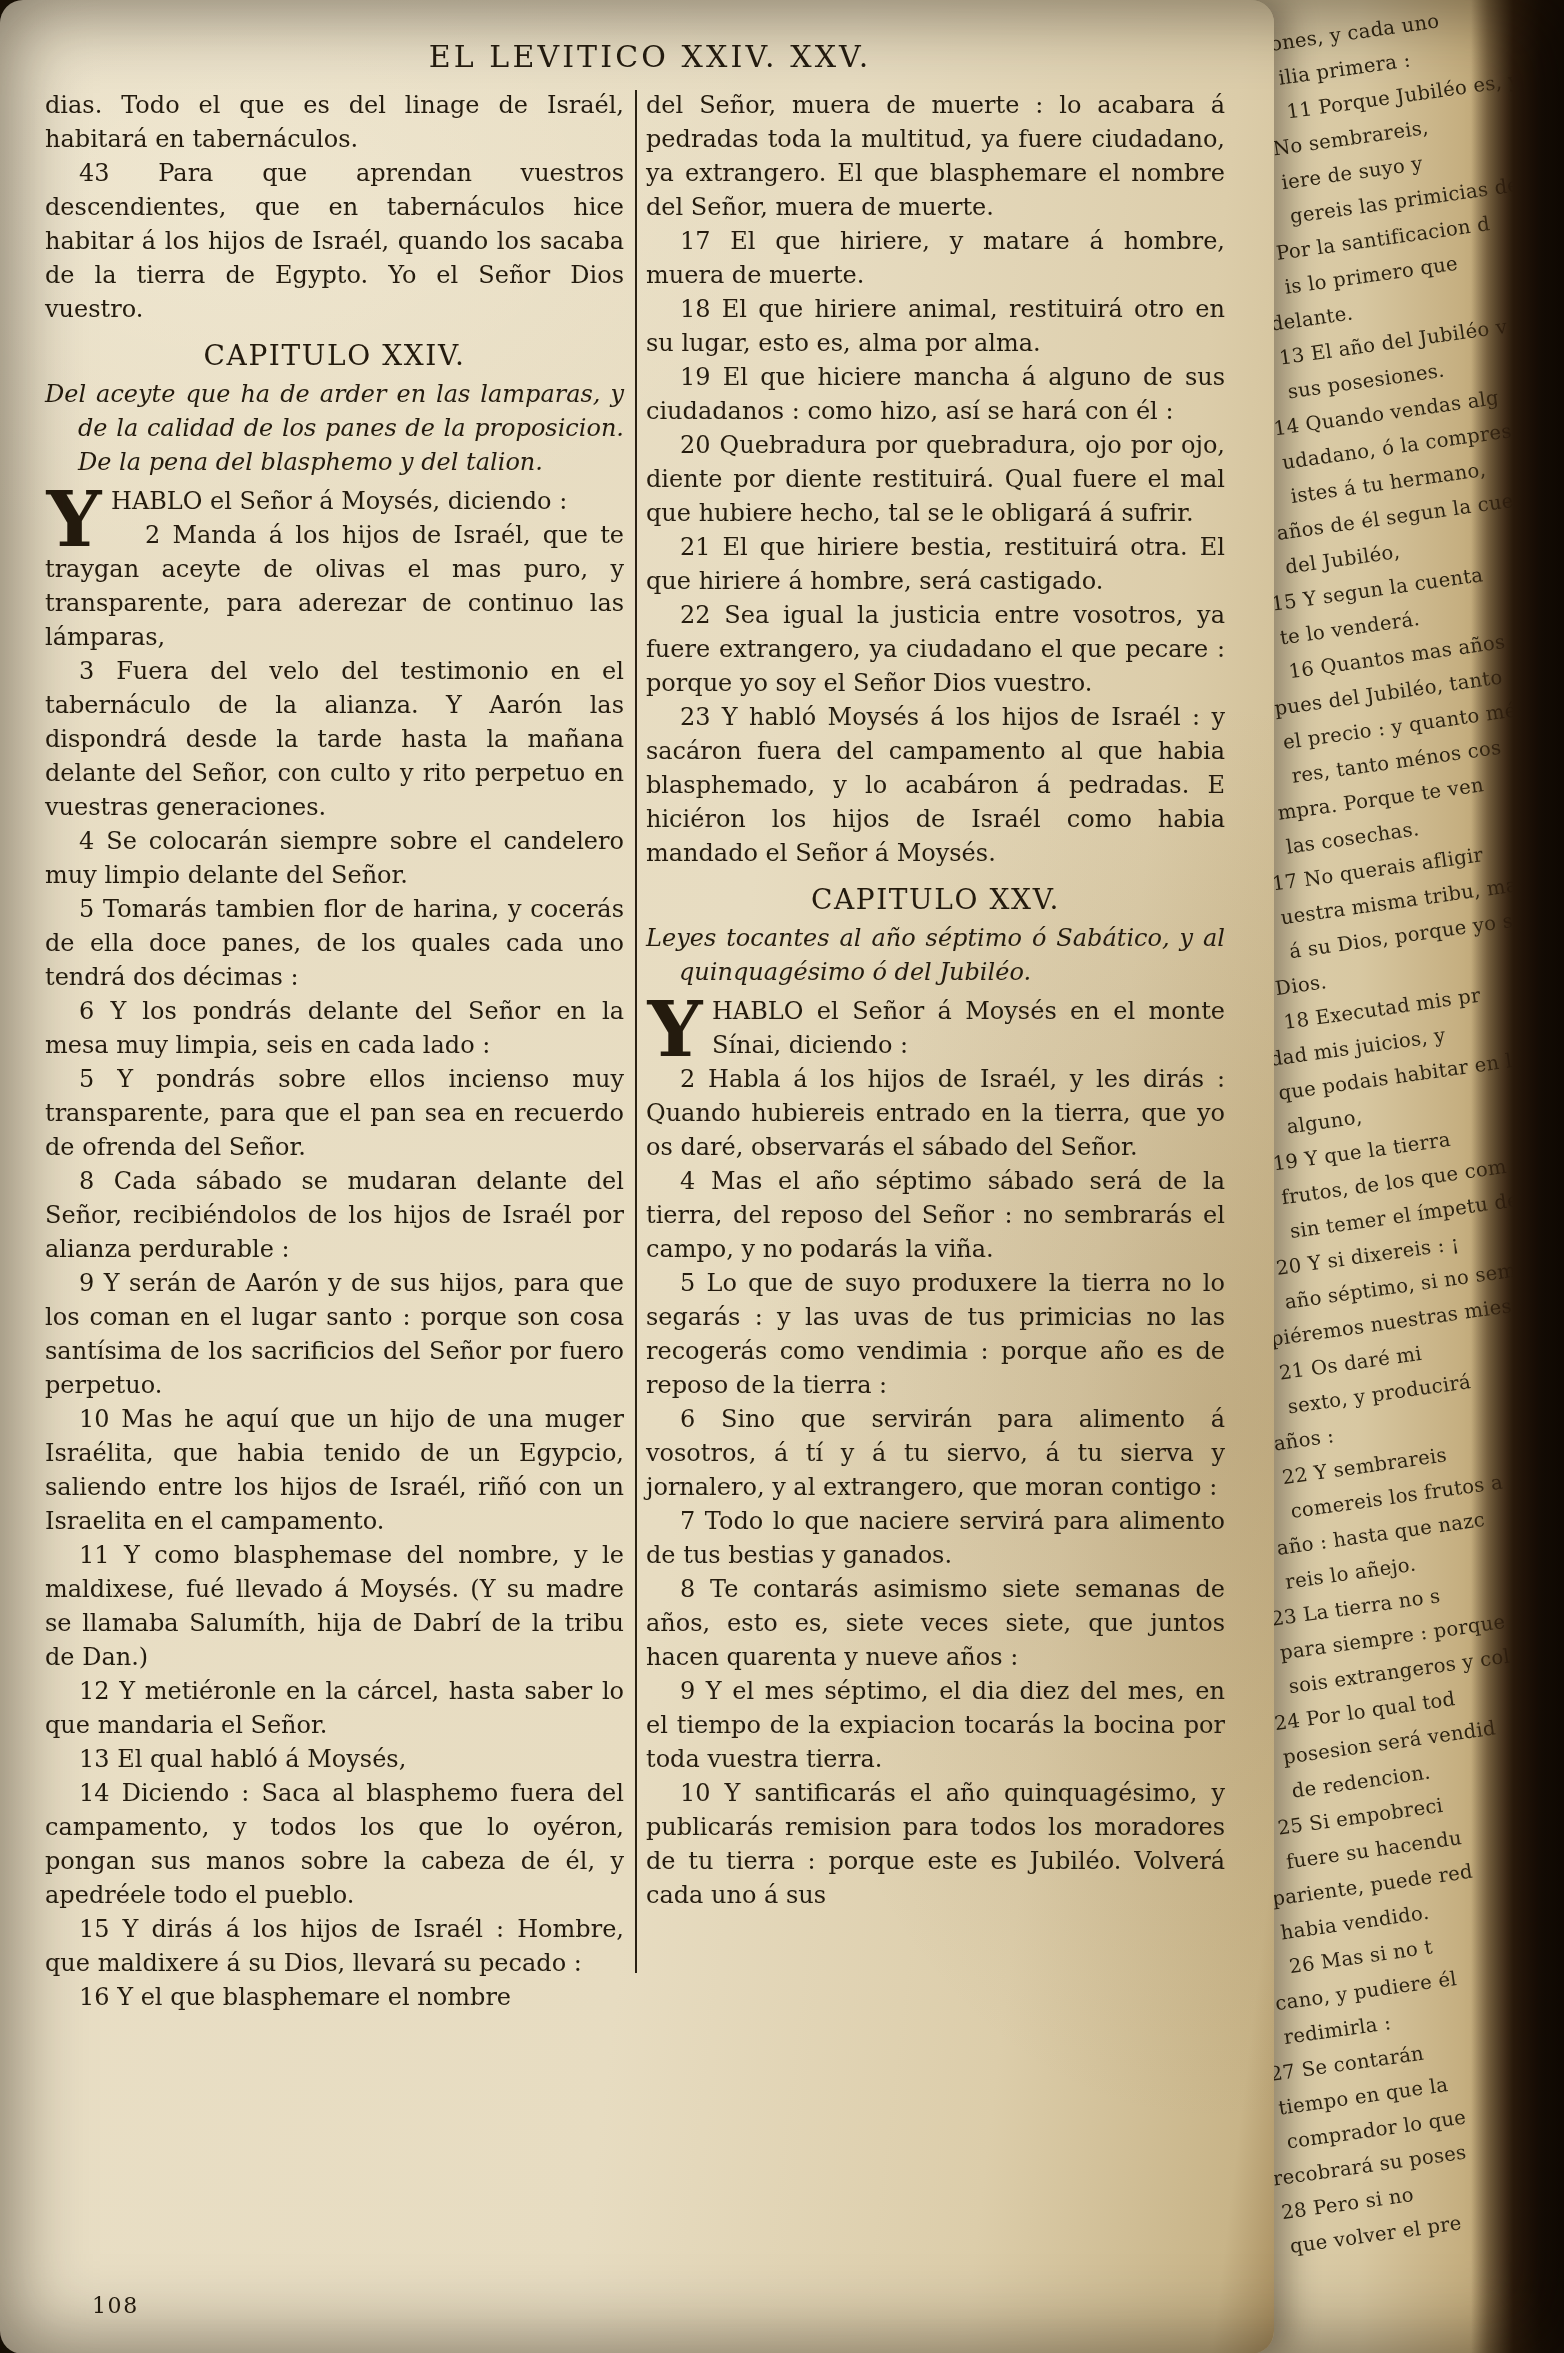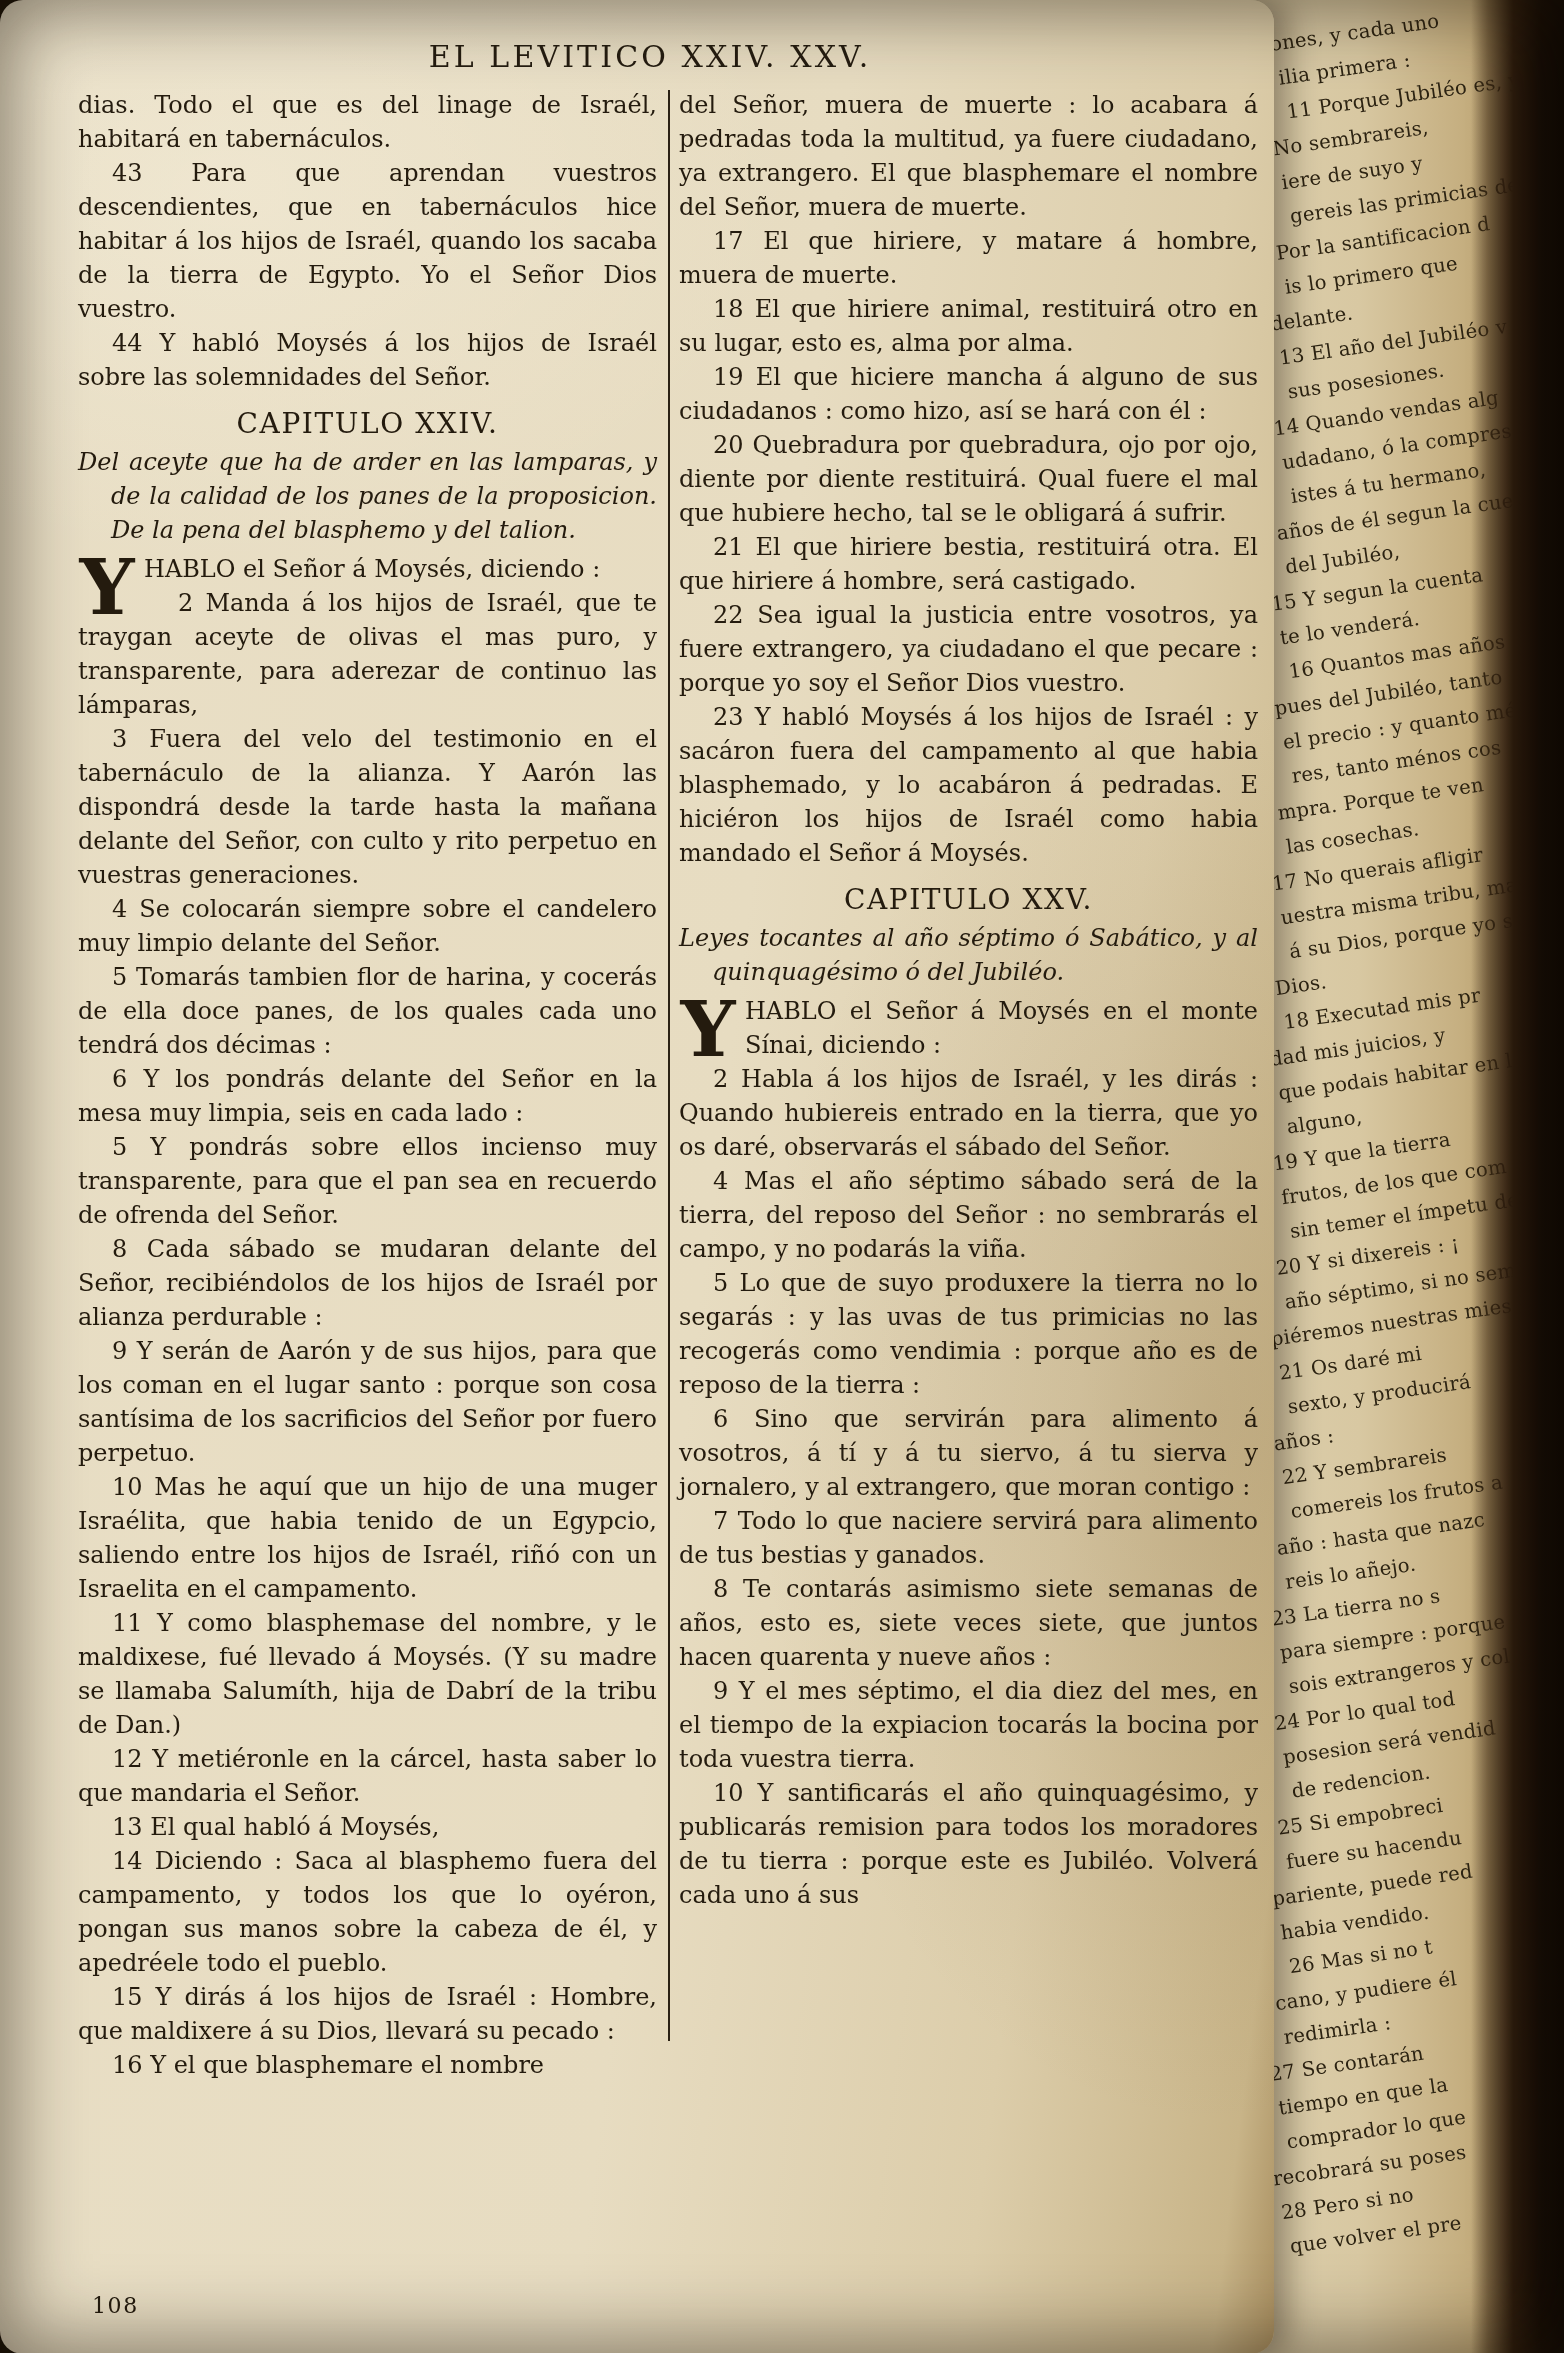--- a/index.html
+++ b/index.html
@@ -37,21 +37,21 @@
       radial-gradient(939px 626px at 18% 8%, rgba(255,250,235,.28), rgba(255,250,235,0) 60%),
       radial-gradient(704px 1095px at 95% 60%, rgba(120,90,45,.18), rgba(120,90,45,0) 65%),
       linear-gradient(97deg,#e9dfc6 0%,#e7dcc1 55%,#dccdaa 80%,#c8b488 96%,#a98f60 100%);
     box-shadow:14px 0 31px rgba(25,15,5,.38);
     border-radius:23px;
   }
   .header {
     position:absolute; top:39px; left:63px; width:1174px;
     text-align:center; font-size:30px; letter-spacing:3.1px; color:#241c10;
   }
-  .columns { position:absolute; top:88px; left:78px; width:1182px; display:flex; }
+  .columns { position:absolute; top:88px; left:45px; width:1182px; display:flex; }
   .col {
     width:579px; font-size:24px; line-height:34px;
     text-align:justify; color:#241b0e;
   }
   .rule { width:1.6px; background:#2a2114; margin:1.6px 9.4px 41px 11px; }
   .para { margin:0; }
   .verse { text-indent:34px; }
   .cont  { text-indent:0; }
   .chapter {
     text-align:center; text-indent:0; font-size:28px;
@@ -147,21 +147,20 @@
         <div class="edge-line" style="padding-left: 20.3px;">que volver el pre</div>
       </div>
   </div>
 
   <div class="page">
     <div class="header">EL LEVITICO XXIV. XXV.</div>
     <div class="columns">
       <div class="col">
           <p class="para cont">dias.  Todo el que es del linage de Israél, habitará en tabernáculos.</p>
           <p class="para verse">43 Para que aprendan vuestros descendientes, que en tabernáculos hice habitar á los hijos de Israél, quando los sacaba de la tierra de Egypto. Yo el Señor Dios vuestro.</p>
-          <p class="para verse">44 Y habló Moysés á los hijos de Israél sobre las solemnidades del Señor.</p>
           <p class="para chapter">CAPITULO XXIV.</p>
           <p class="para summary">Del aceyte que ha de arder en las lamparas, y de la calidad de los panes de la proposicion.  De la pena del blasphemo y del talion.</p>
           <p class="para dropcap"><span class="dc">Y</span>HABLO el Señor á Moysés, diciendo :</p>
           <p class="para verse">2 Manda á los hijos de Israél, que te traygan aceyte de olivas el mas puro, y transparente, para aderezar de continuo las lámparas,</p>
           <p class="para verse">3 Fuera del velo del testimonio en el tabernáculo de la alianza. Y Aarón las dispondrá desde la tarde hasta la mañana delante del Señor, con culto y rito perpetuo en vuestras generaciones.</p>
           <p class="para verse">4 Se colocarán siempre sobre el candelero muy limpio delante del Señor.</p>
           <p class="para verse">5 Tomarás tambien flor de harina, y cocerás de ella doce panes, de los quales cada uno tendrá dos décimas :</p>
           <p class="para verse">6 Y los pondrás delante del Señor en la mesa muy limpia, seis en cada lado :</p>
           <p class="para verse">5 Y pondrás sobre ellos incienso muy transparente, para que el pan sea en recuerdo de ofrenda del Señor.</p>
           <p class="para verse">8 Cada sábado se mudaran delante del Señor, recibiéndolos de los hijos de Israél por alianza perdurable :</p>

